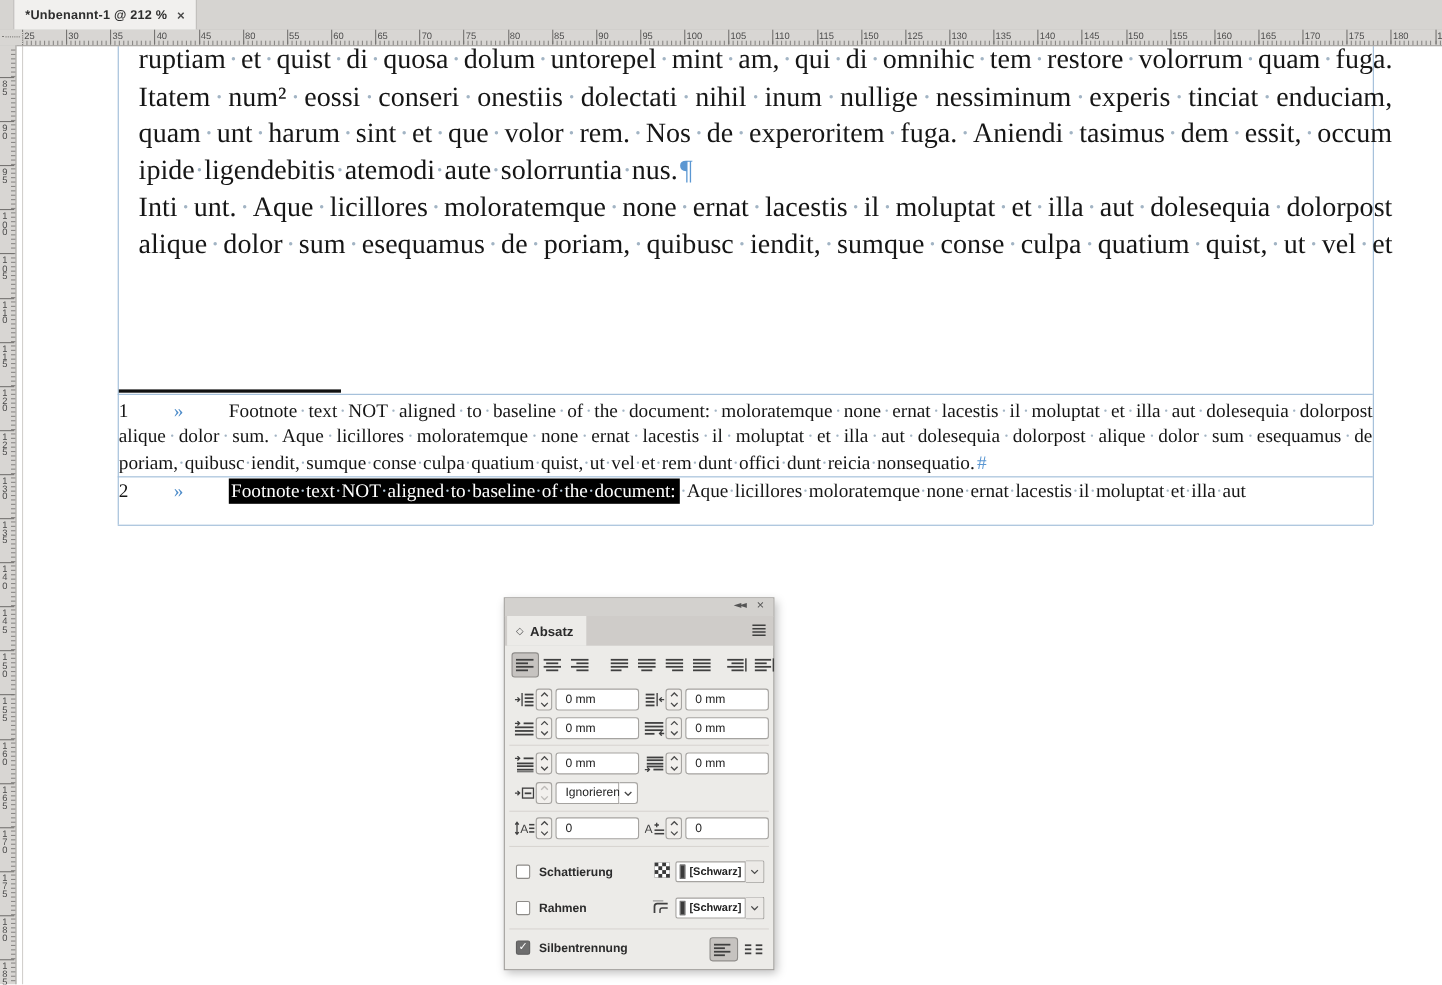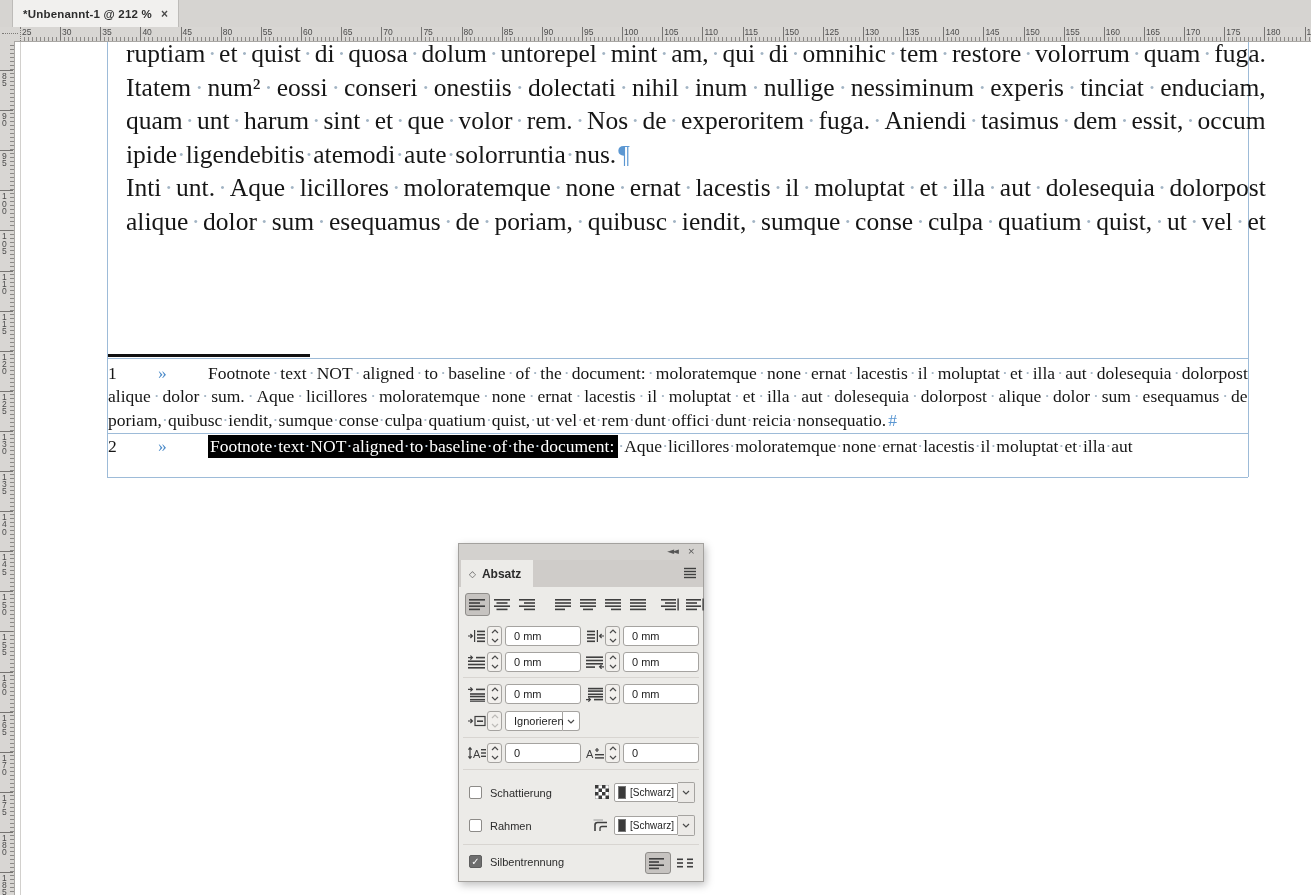--- a/index.html
+++ b/index.html
@@ -69,21 +69,21 @@
 
   .fieldcell{position:absolute;display:flex;align-items:center;height:22px;}
   .ficon{width:20px;display:flex;justify-content:center;}
   .stepper{width:15px;height:20px;border:1px solid #a5a3a0;border-radius:3px;background:#f2f0ed;display:flex;flex-direction:column;align-items:center;justify-content:space-between;padding:2px 0;box-sizing:border-box;margin-right:3px;cursor:default;}
   .stepper svg{display:block;}
   .stepper.disabled path{stroke:#bdbbb8;}
   .finput{width:76px;height:20px;border:1px solid #a5a3a0;border-radius:3px;background:#fff;box-sizing:border-box;font-size:11px;color:#222;padding:3px 0 0 8px;}
   .finput.narrow{width:58px;border-radius:3px 0 0 3px;}
   .ddbtn{width:17px;height:20px;border:1px solid #a5a3a0;border-left:none;border-radius:0 3px 3px 0;background:#fff;box-sizing:border-box;display:flex;align-items:center;justify-content:center;cursor:default;}
 
-  .checkrow{position:absolute;display:flex;align-items:center;}
+  .checkrow{position:absolute;display:flex;align-items:center;font-weight:bold;}
   .cbox{width:13px;height:13px;border:1px solid #8d8b88;border-radius:2px;background:#fff;box-sizing:border-box;margin-right:8px;display:flex;align-items:center;justify-content:center;}
   .cbox.checked{background:#6e6e6e;border-color:#5e5e5e;color:#fff;font-size:10px;line-height:10px;font-family:"DejaVu Sans",sans-serif;}
   .swcombo{display:flex;align-items:center;}
   .swbox{width:64px;height:19px;border:1px solid #a5a3a0;background:#fff;box-sizing:border-box;display:flex;align-items:center;gap:4px;padding:0 3px;border-radius:2px 0 0 2px;}
   .swatch{width:11px;height:11px;background:#3b3b3b;border:1px solid #777;}
   .swlabel{font-size:10px;color:#222;}
   .swdd{width:16px;height:19px;border:1px solid #a5a3a0;border-left:none;border-radius:0 2px 2px 0;background:#eceae7;display:flex;align-items:center;justify-content:center;cursor:default;}
   .hybtn{position:absolute;width:24px;height:20px;border:1px solid transparent;border-radius:3px;display:flex;align-items:center;justify-content:center;cursor:default;}
   .hybtn.selected{background:#c6c3c0;border-color:#8f8d8a;}
 </style>

